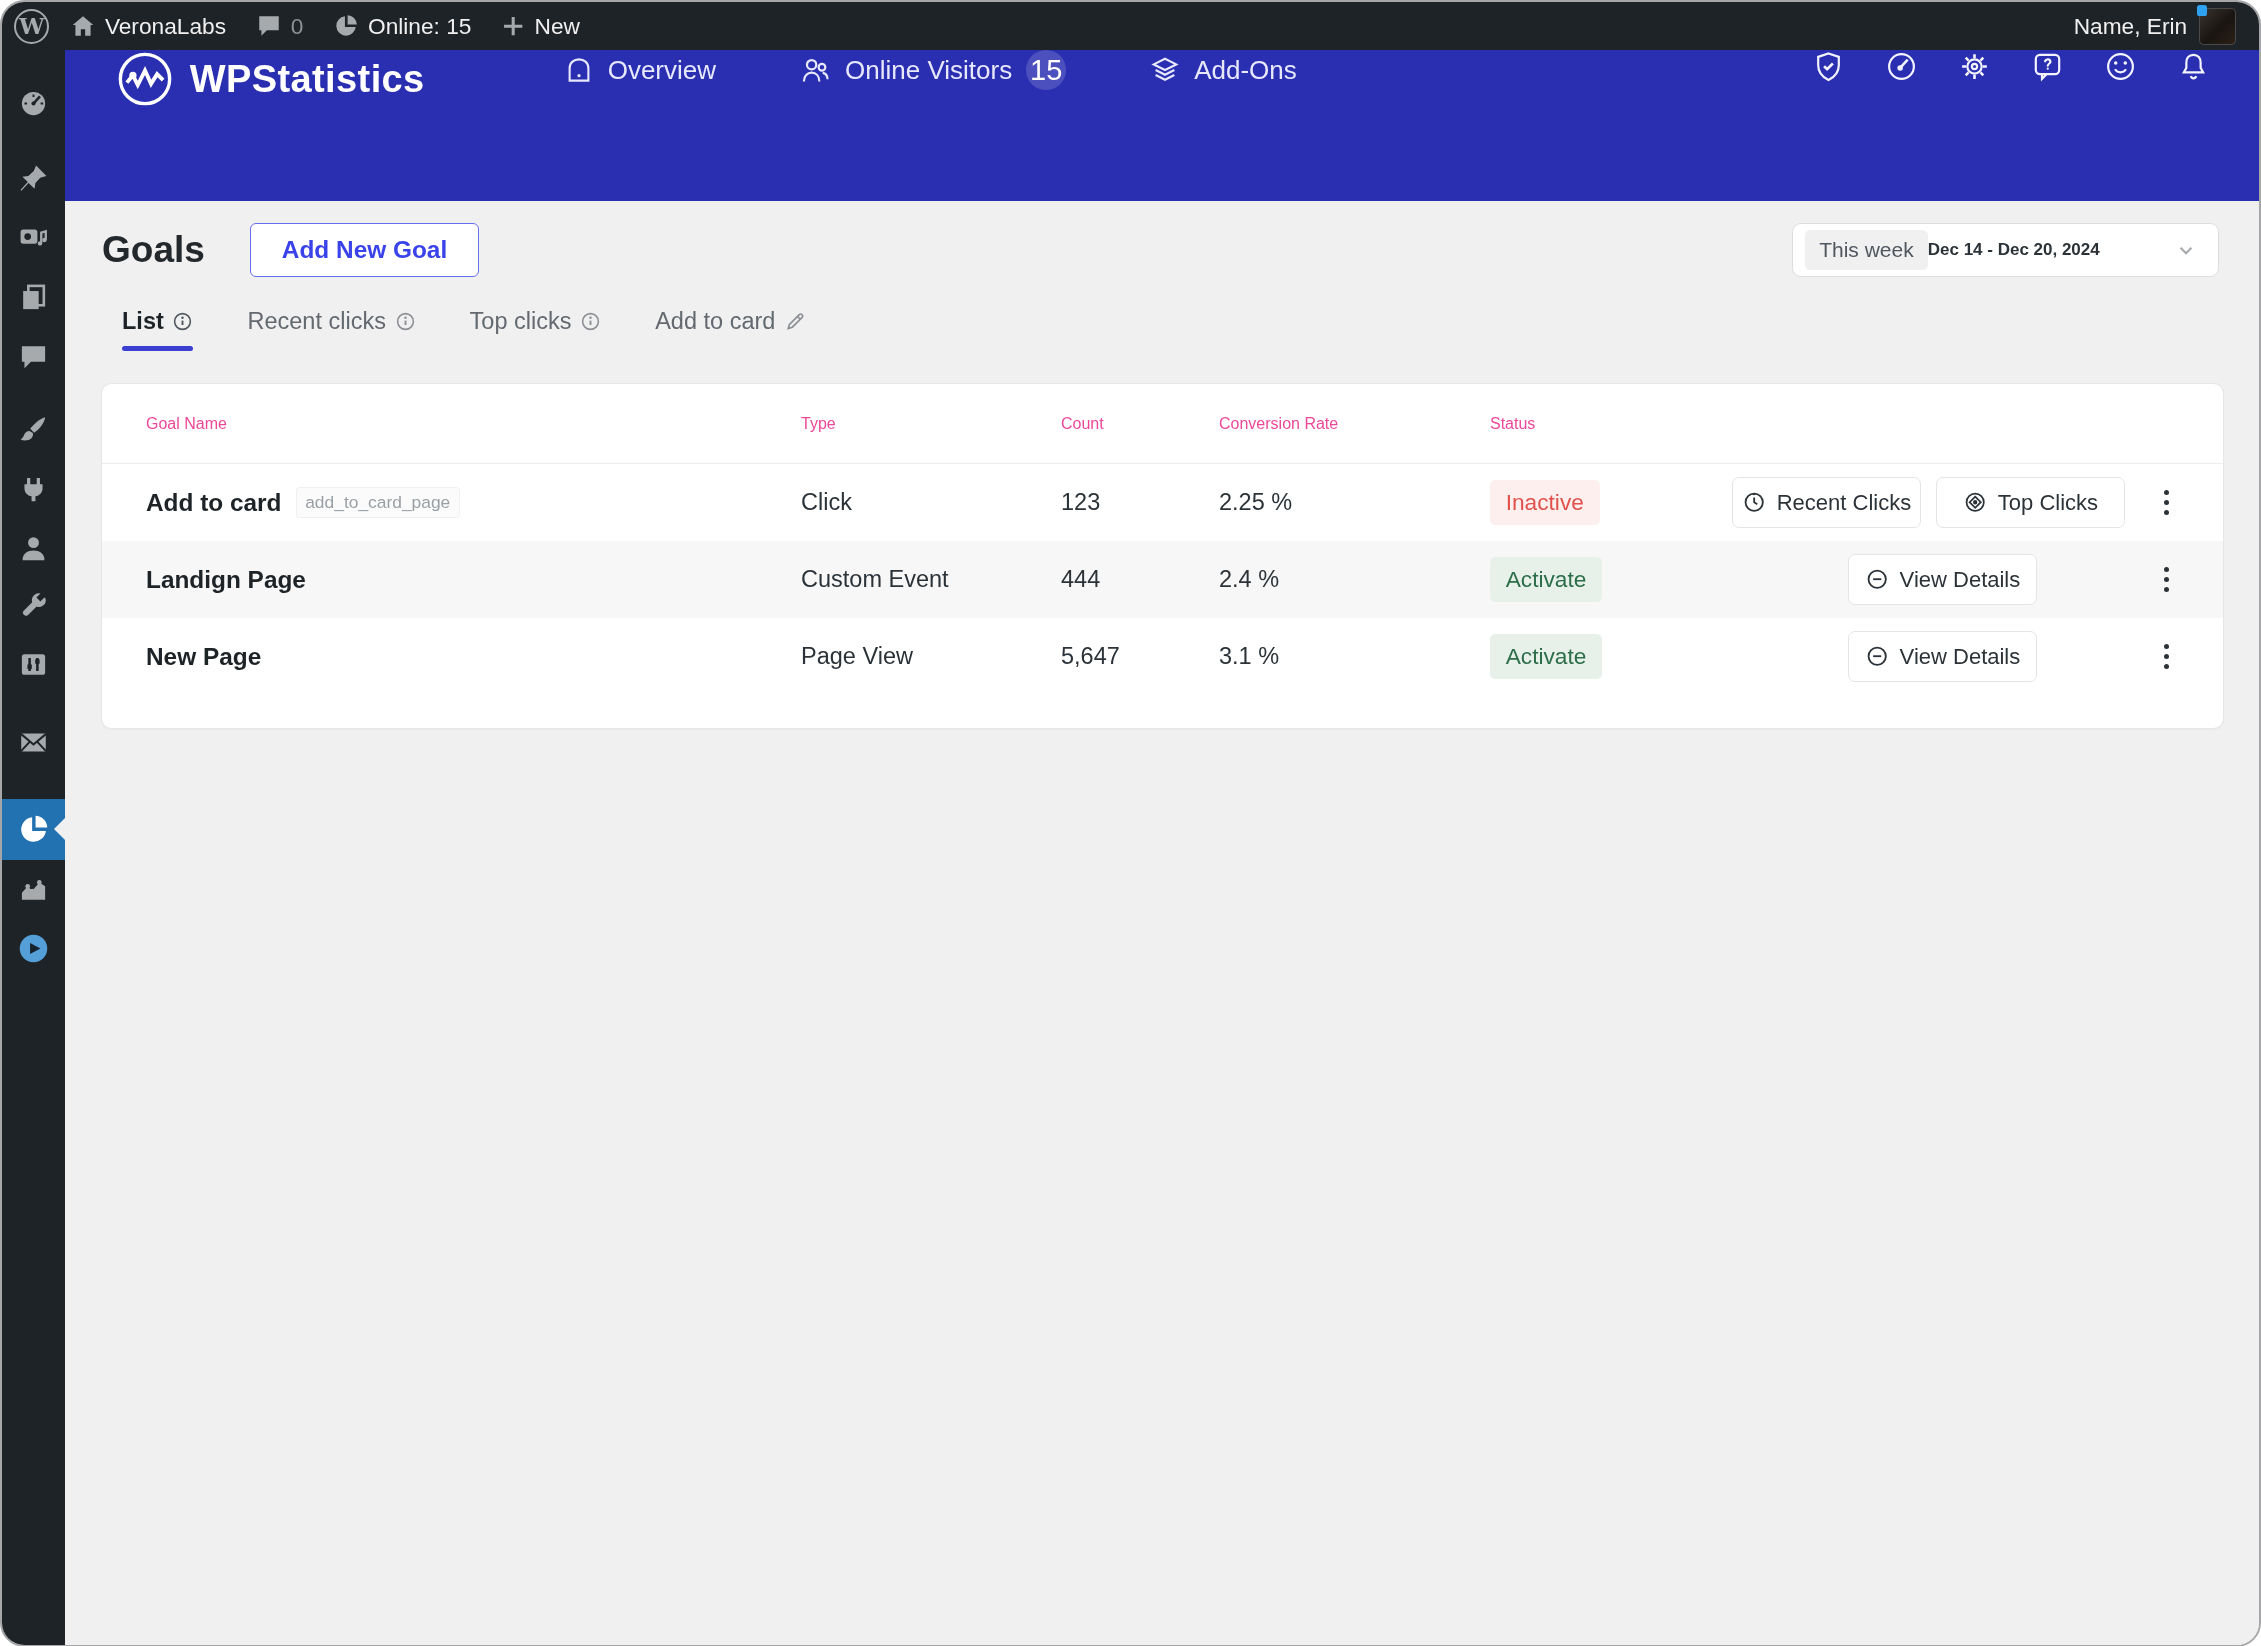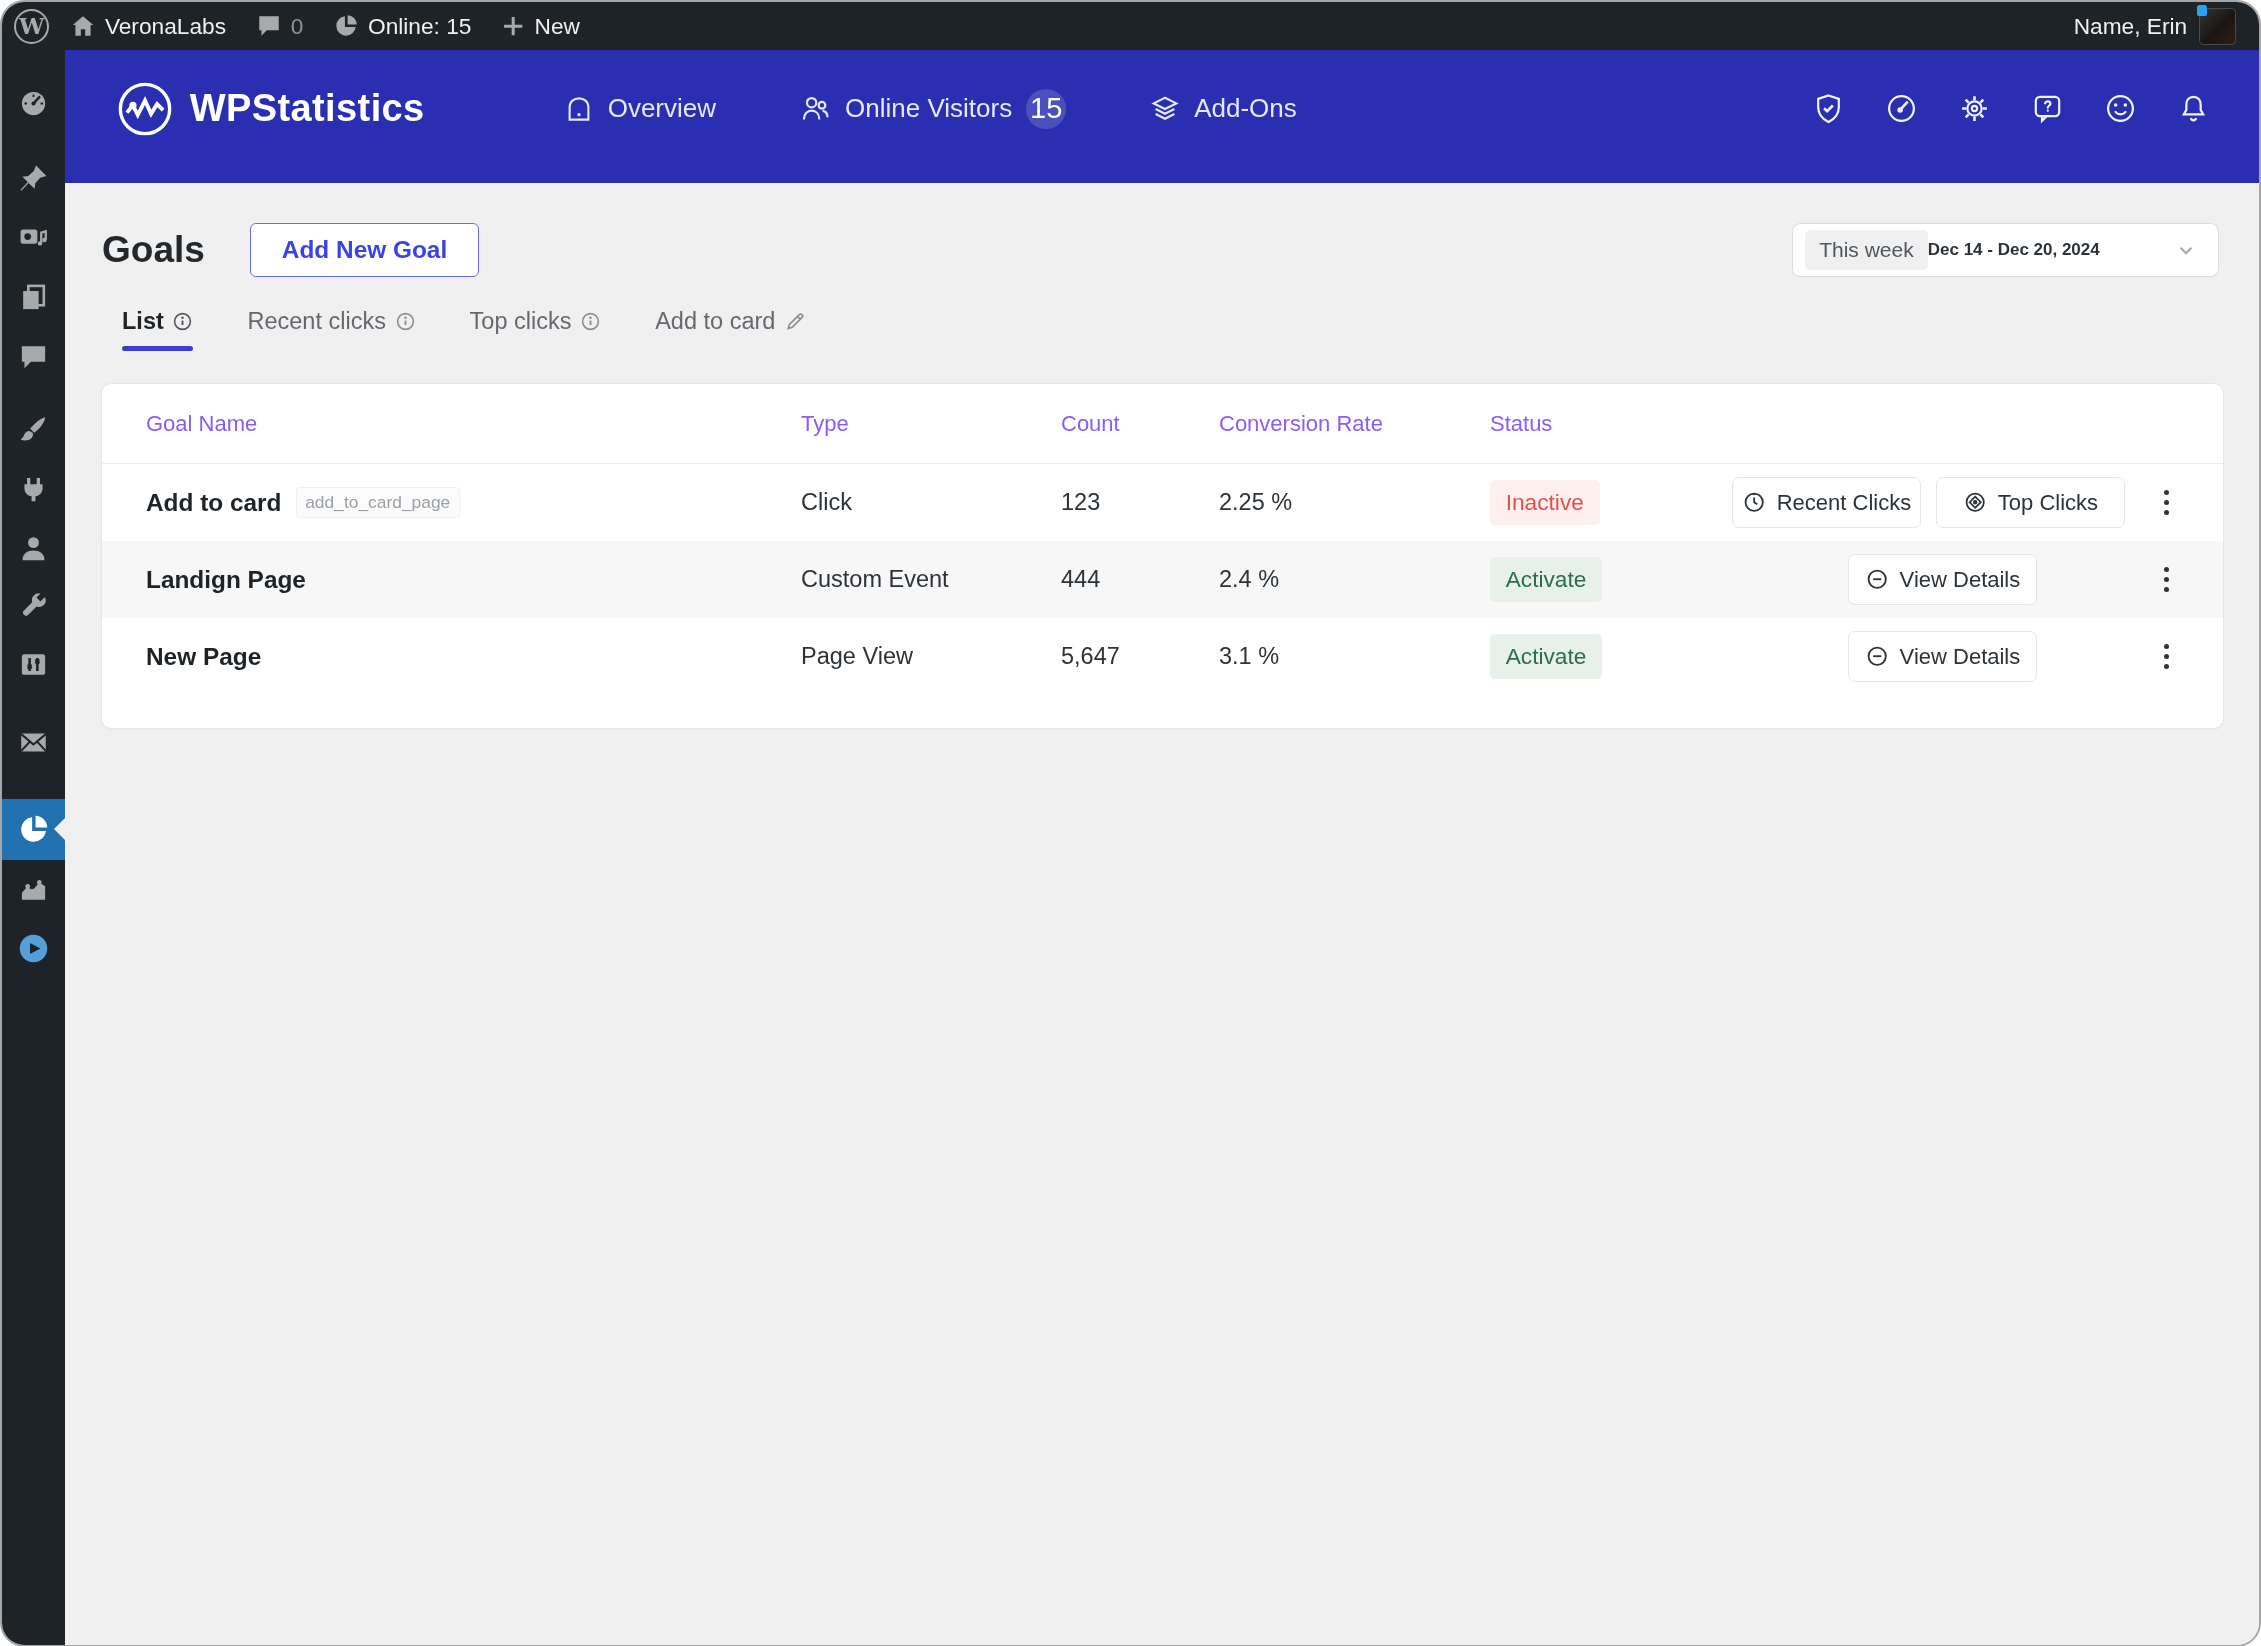--- a/index.html
+++ b/index.html
@@ -42,22 +42,22 @@
     position:absolute; left:0; width:63px; height:61px; background:#2271b1;
   }
   .sb-active-block .sb-icon { position:absolute; top:50%; color:#ffffff; }
   .sb-arrow {
     position:absolute; right:0; top:50%; margin-top:-11.3px; width:0; height:0;
     border:11.3px solid transparent; border-right-color:#f0f0f1; border-left-width:0;
   }
 
   
   .pluginbar {
-    position:absolute; left:63px; top:48px; right:0; height:133px; background:#2a2fb2;
-    display:flex; align-items:center; color:#ffffff; z-index:3; padding:0 49px 16px 51px;
+    position:absolute; left:63px; top:48px; right:0; height:151px; background:#2a2fb2;
+    display:flex; align-items:flex-start; color:#ffffff; z-index:3; padding:0 49px 16px 51px;
   }
   .brand { display:flex; align-items:center; gap:15.7px; cursor:pointer; }
   .brand-name { font-size:38px; font-weight:bold; letter-spacing:0.4px; }
   .topnav { display:flex; align-items:center; margin-left:139px; gap:84px; }
   .nav-item { display:flex; align-items:center; gap:14px; font-size:26px; color:#e7e8fb; cursor:pointer; }
   .nav-badge {
     min-width:40px; height:40px; border-radius:50%; background:rgba(255,255,255,.16);
     display:flex; align-items:center; justify-content:center; font-size:29px; color:#fff;
   }
   .bar-right { margin-left:auto; display:flex; align-items:center; gap:40px; }
@@ -91,21 +91,21 @@
   .tab.active { color:#1d2327; font-weight:bold; }
   .tab.active::after { content:""; position:absolute; left:0; right:0; bottom:0; height:4.4px; background:#3a3fd2; border-radius:2.6px; }
   .tab .ticon { color:#8c8f94; display:flex; }
 
   .card {
     position:absolute; left:36px; top:182px; width:2123px; height:346px;
     background:#ffffff; border:0.9px solid #e6e6e8; border-radius:10.5px;
     box-shadow:0 0.9px 1.7px rgba(0,0,0,.03);
   }
   .thead { position:relative; height:80px; border-bottom:0.9px solid #ededef; }
-  .th { position:absolute; top:0; height:80px; display:flex; align-items:center; font-size:22px; color:#8b5cf6; }
+  .th { position:absolute; top:0; height:80px; display:flex; align-items:center; font-size:16px; color:#ec4899; }
   .trow { position:relative; height:77px; }
   .trow.alt { background:#f7f7f8; }
   .td { position:absolute; top:0; height:77px; display:flex; align-items:center; font-size:23.5px; color:#2c3338; }
   .c-name { left:44px; } .c-type { left:699px; } .c-count { left:959px; }
   .c-conv { left:1117px; } .c-status { left:1388px; }
   .goal-name { font-weight:bold; color:#1d2327; font-size:24.4px; }
   .goal-tag {
     margin-left:14px; font-size:17.4px; color:#9aa0a6; background:#fbfbfb;
     border:0.9px solid #f0f0f1; border-radius:3.5px; padding:4.4px 8.7px;
   }

